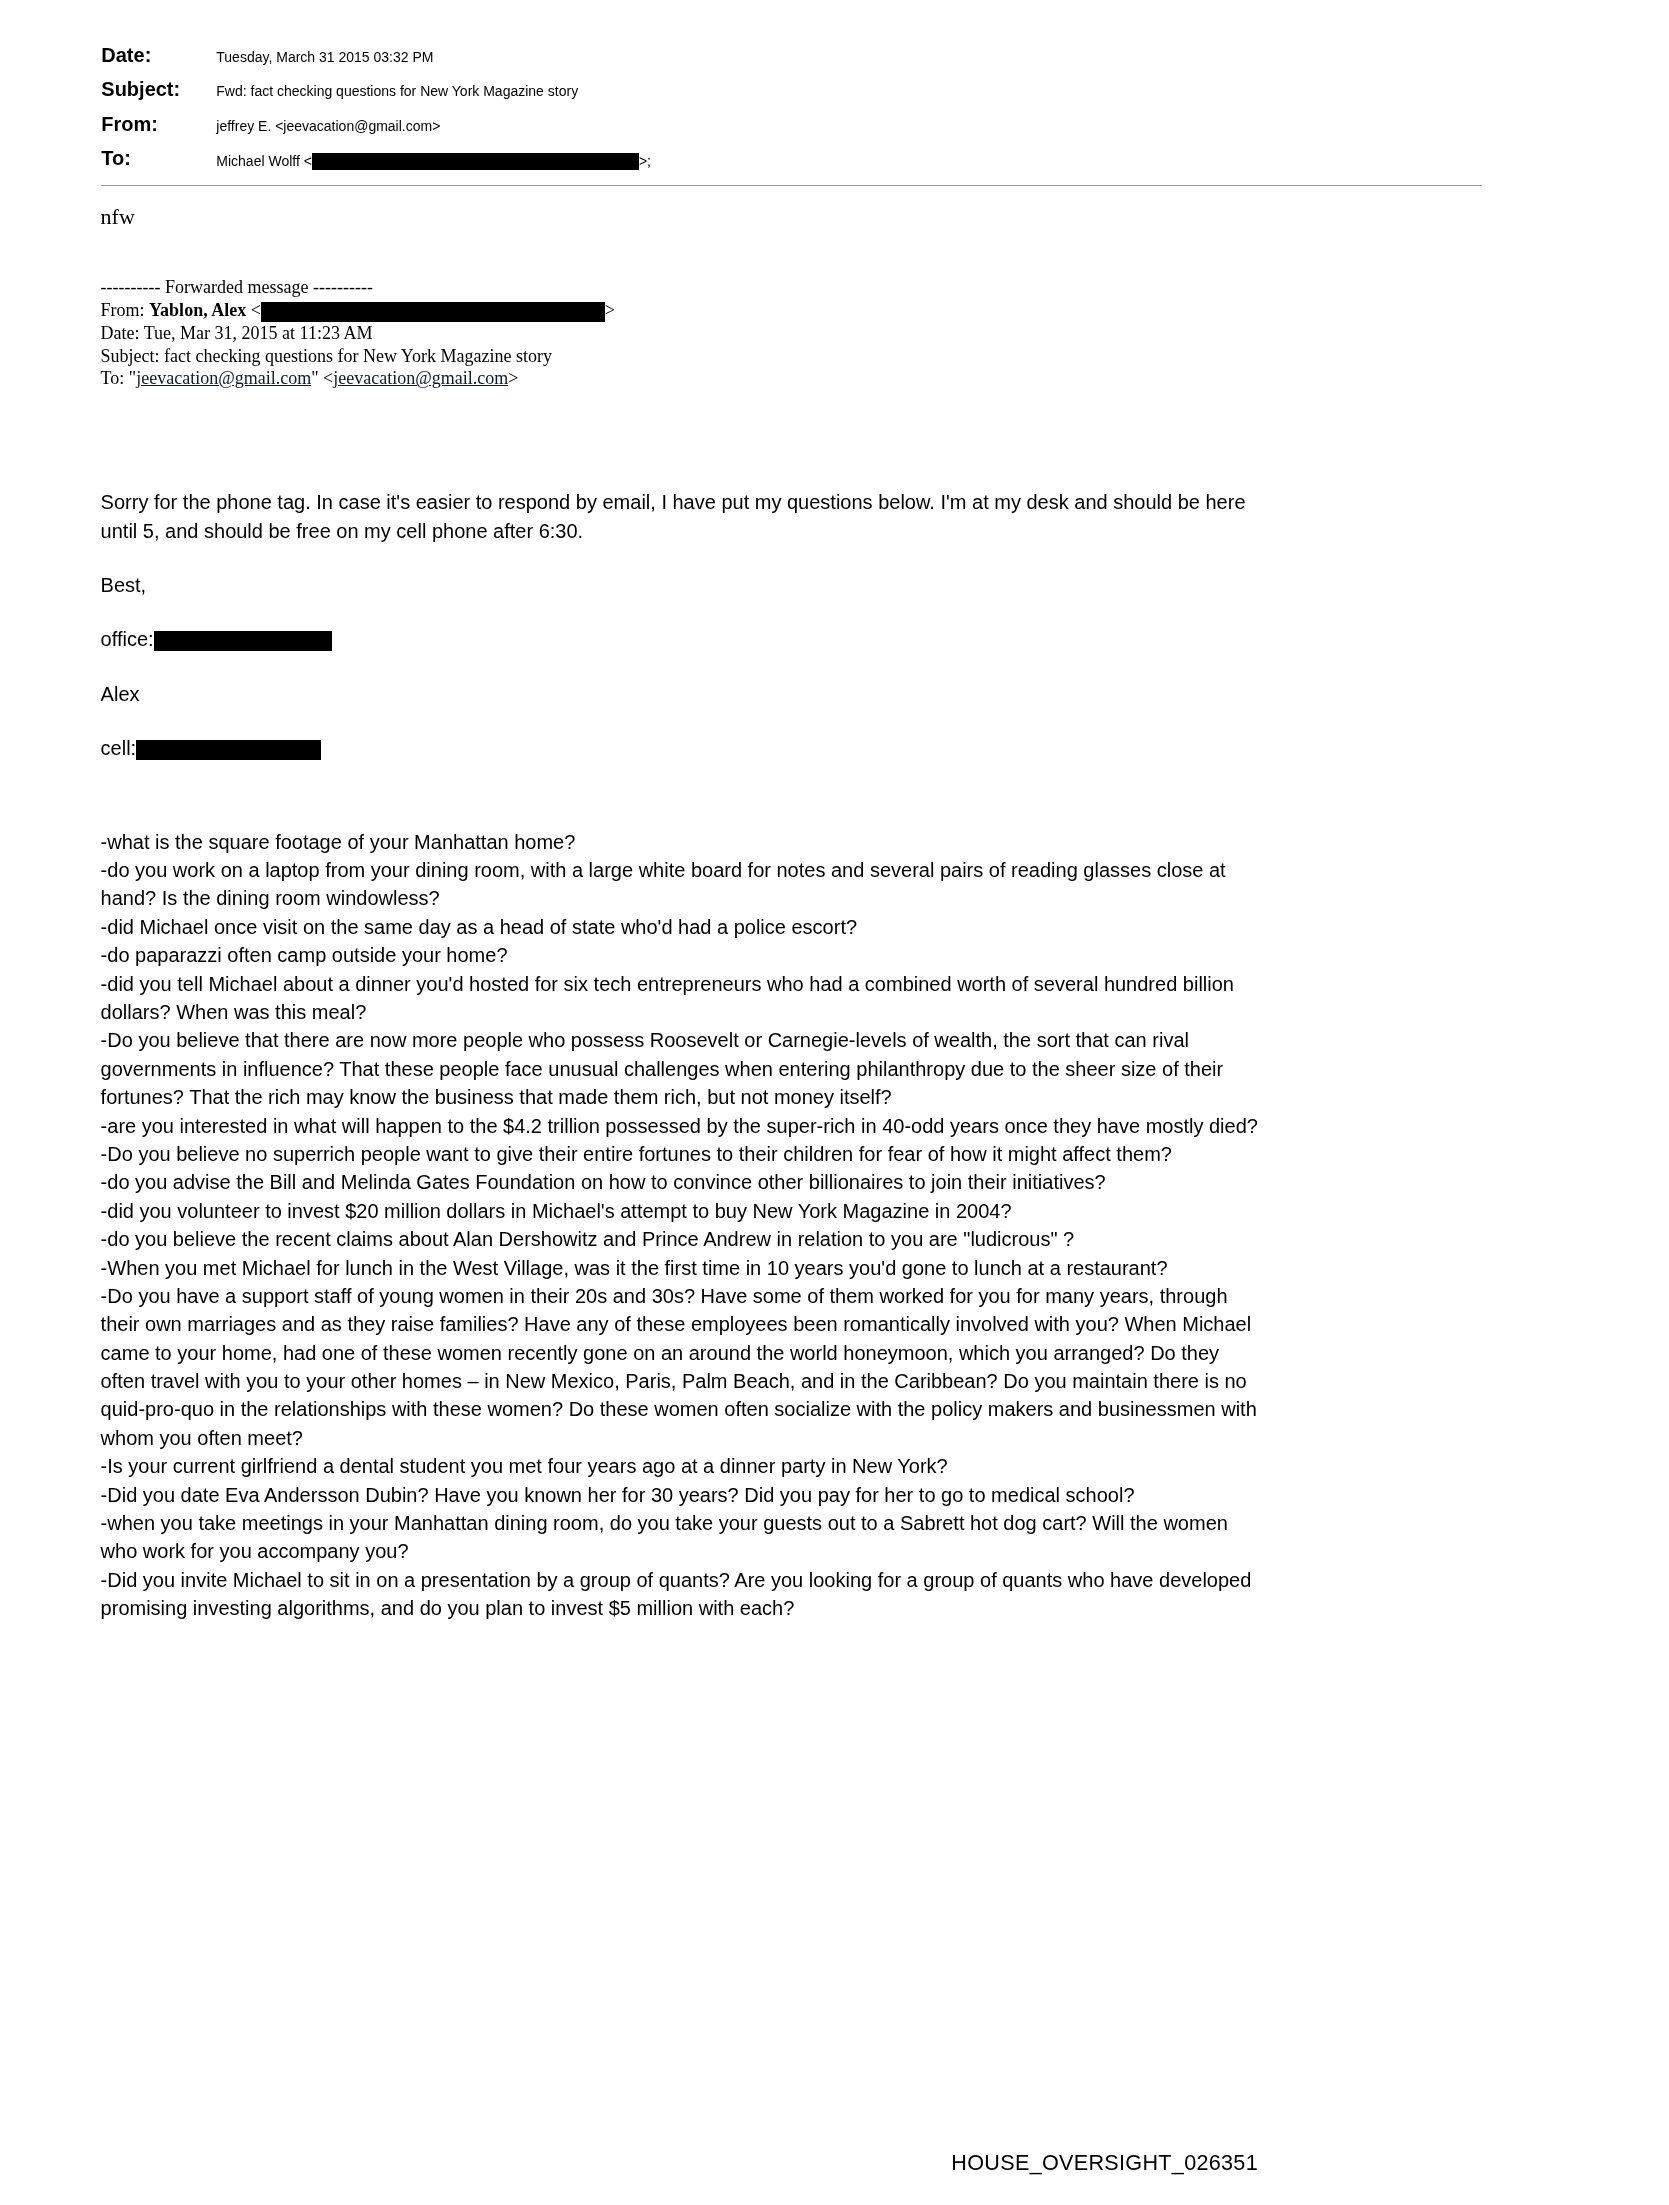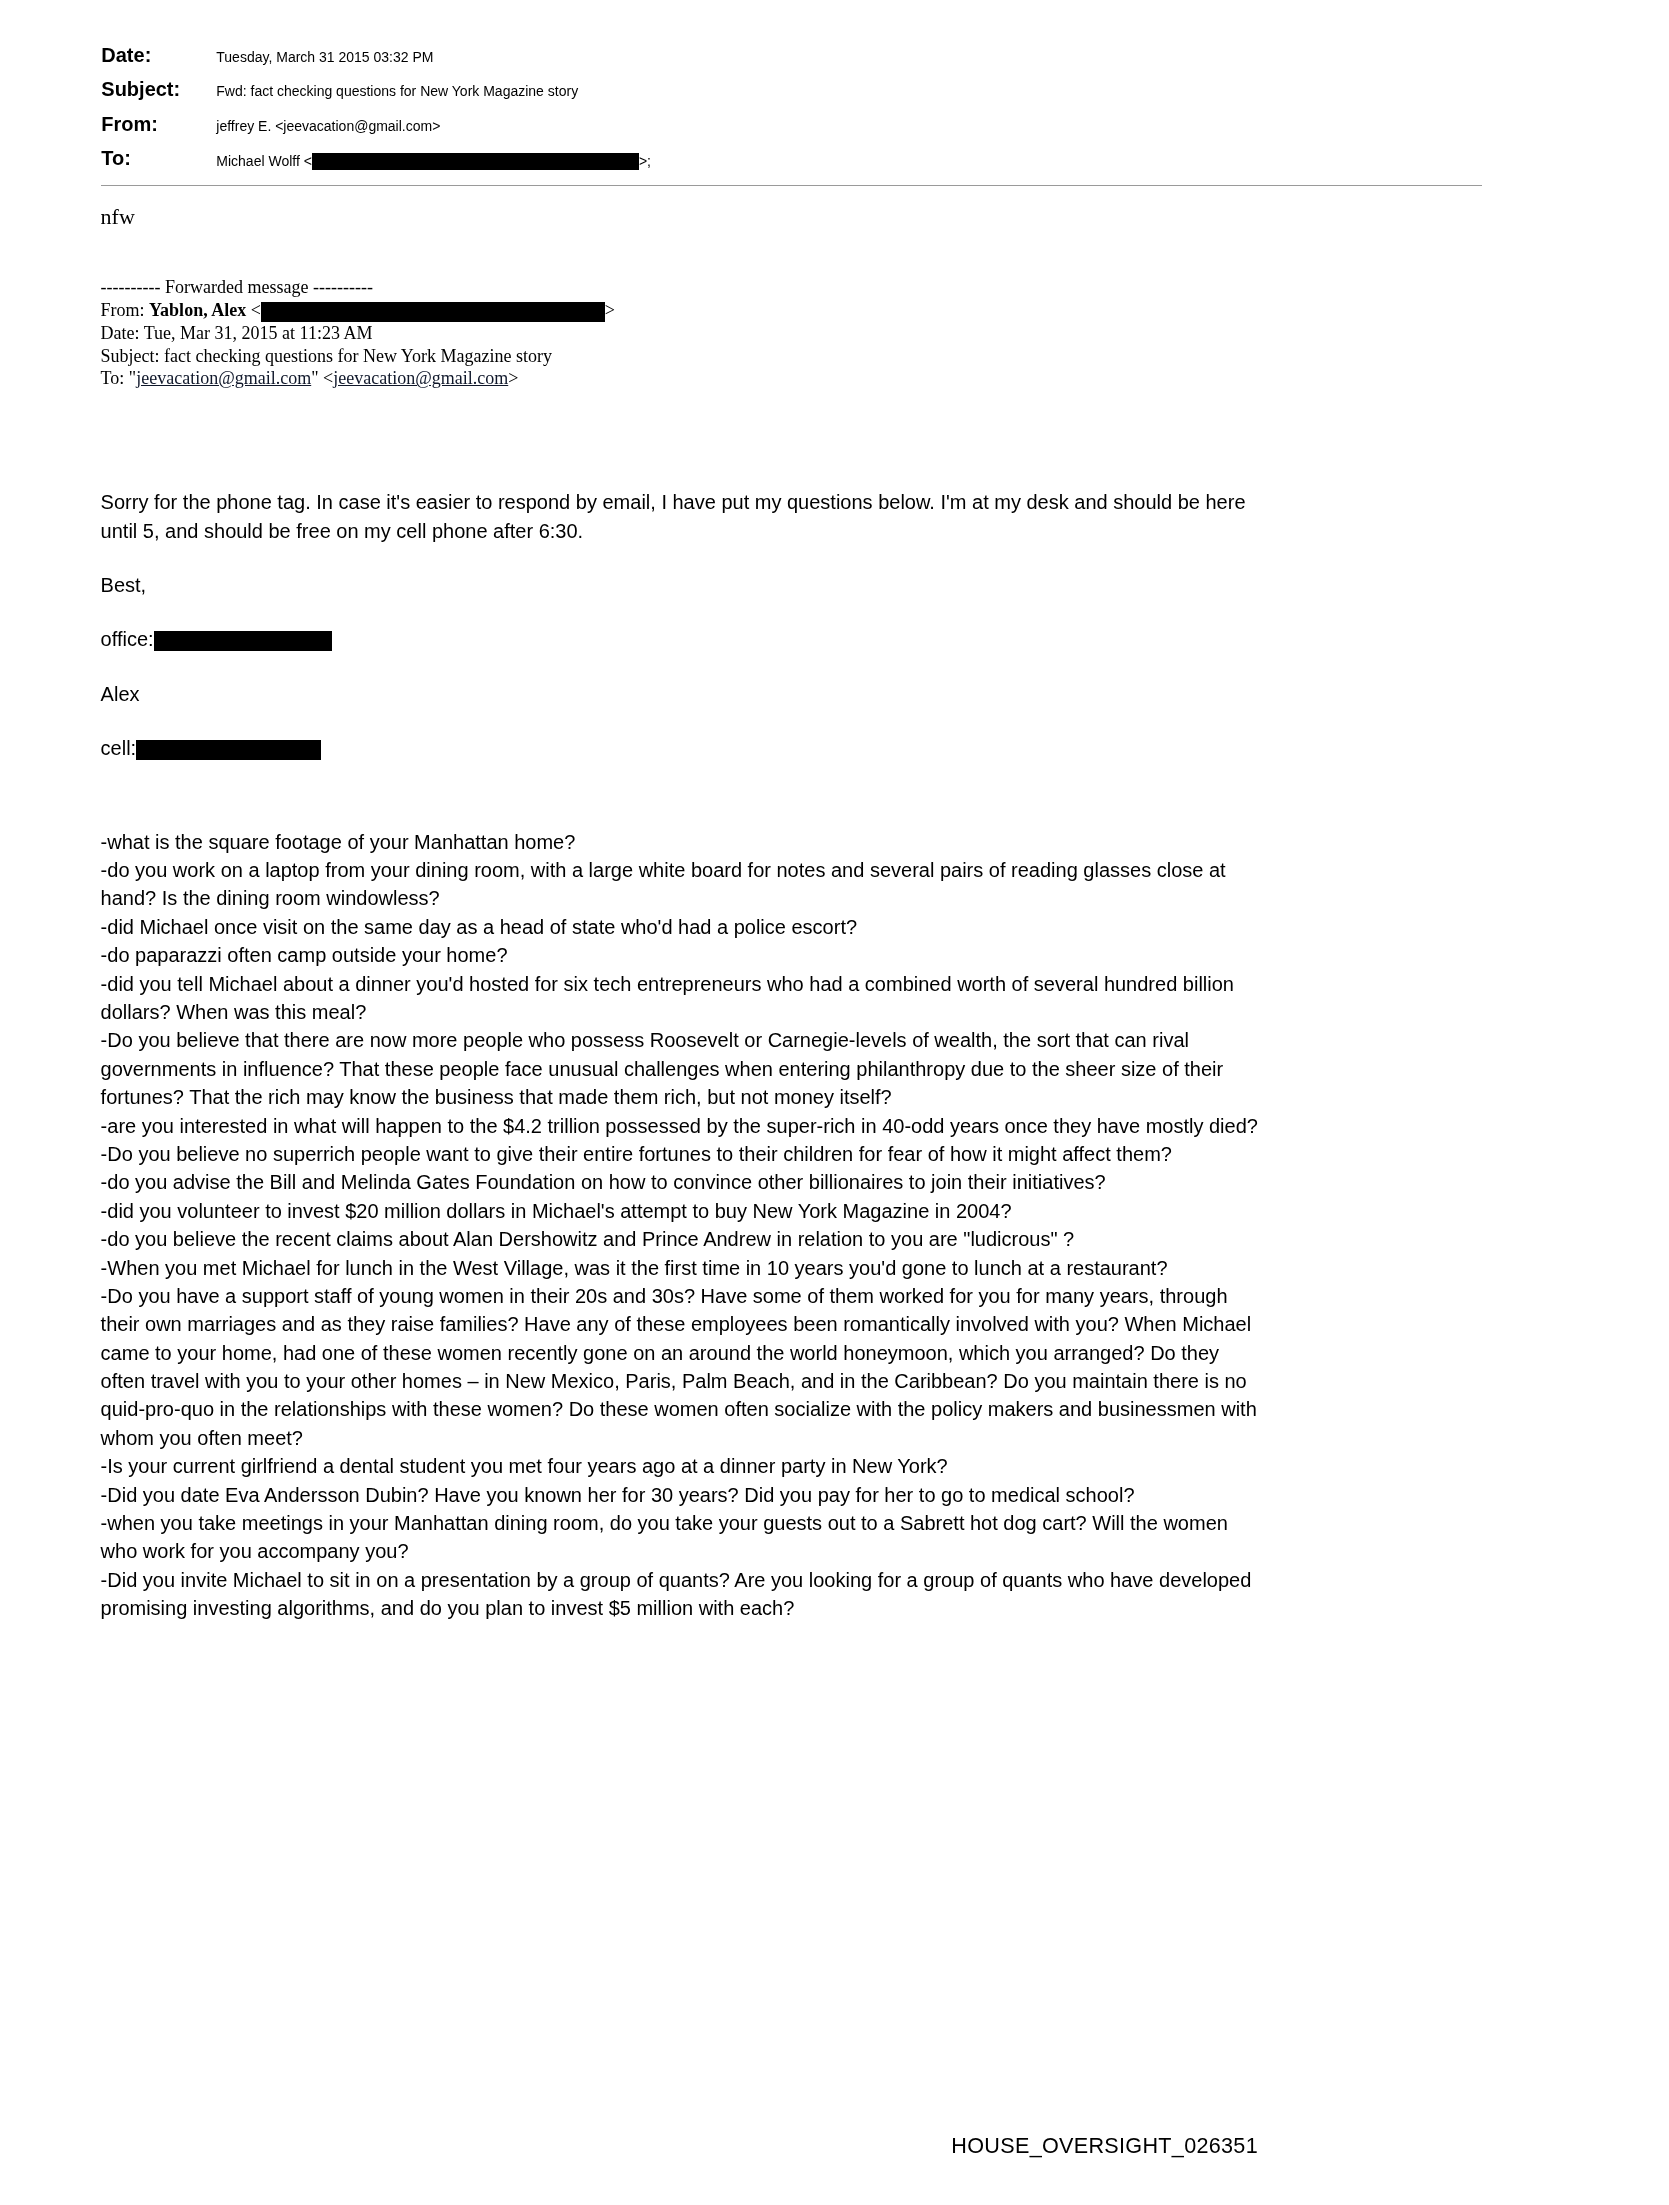--- a/index.html
+++ b/index.html
@@ -94,21 +94,21 @@
     margin: 0;
     max-width: 1384px;
   }
   .spacer-lg { height: 98px; }
   .spacer-md { height: 39px; }
 
   
   .footer {
     position: absolute;
     right: 98px;
-    bottom: 46px;
+    bottom: 29px;
     font-size: 21.6px;
     letter-spacing: 0.3px;
   }
 </style>
 </head>
 <body>
 
 <div class="page">
 
   <div class="hdr">

